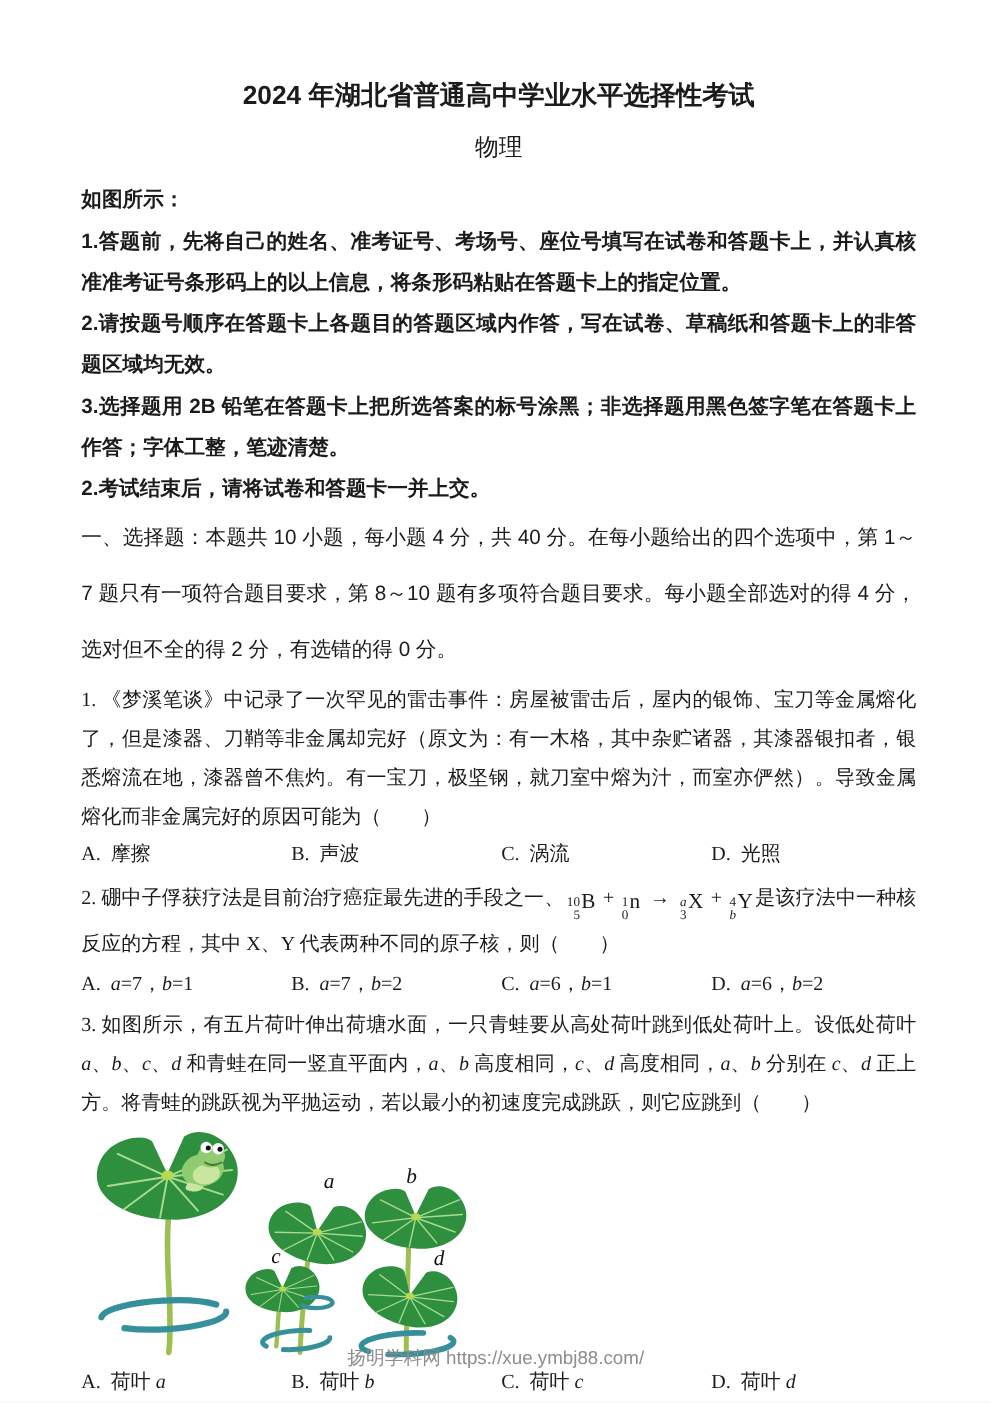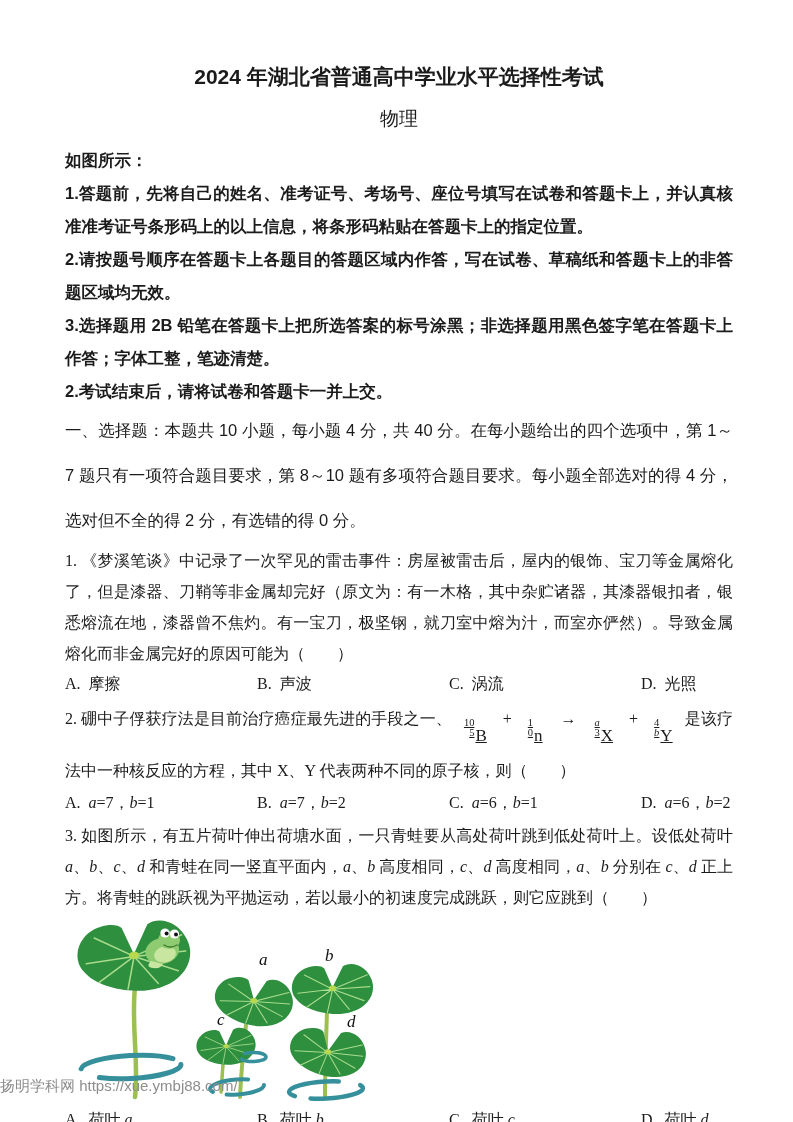--- a/index.html
+++ b/index.html
@@ -35,29 +35,29 @@
     font-family:"Liberation Sans","DejaVu Sans",sans-serif;
     font-weight:400;font-size:16.5px;line-height:45px;
   }
   .q-text{
     margin:2px 0 0 0;text-align:justify;
     font-size:16px;line-height:31px;
   }
   .q2-text{line-height:35px;}
   .opts{
     display:flex;align-items:baseline;
-    font-size:16px;line-height:30px;gap:24px;
+    font-size:16px;line-height:30px;
   }
   .opt{width:168px;white-space:nowrap;}
   .opt:last-child{width:auto;}
   .opt .opt-label{margin-right:8px;}
   .opt i{font-family:"Liberation Serif","DejaVu Serif",serif;}
   .seg i{font-style:italic;}
   
-  .nuclide{display:inline-flex;align-items:flex-start;margin:0 12px;vertical-align:-2px;text-decoration:underline;}
+  .nuclide{display:inline-flex;align-items:flex-end;margin:0 2px;vertical-align:-2px;}
   .presc{
     display:inline-flex;flex-direction:column;align-items:flex-end;
     font-size:10.5px;line-height:10px;margin-right:1px;
   }
   .nsym{font-size:17px;}
   .eq-op{margin:0 4px;}
   .eq-arrow{margin:0 6px;}
   .it{font-style:italic;}
   
   .figure-wrap{margin:2px 0 0 4px;}
@@ -67,21 +67,21 @@
   .stem{stroke:var(--c-stem,#9cbf52);fill:none;stroke-linecap:round;}
   .ripple{stroke:var(--c-ripple,#36909c);fill:none;stroke-linecap:round;}
   .frog-body{fill:var(--c-frog,#8fcb70);}
   .frog-light{fill:var(--c-frog_light,#c9e6a0);}
   .fig-label{
     font-family:"Liberation Serif","DejaVu Serif",serif;
     font-style:italic;font-size:17px;fill:#111;
   }
   .footer{
     position:absolute;left:0;right:0;bottom:26px;
-    text-align:left;
+    text-align:center;
     color:var(--c-footer_text,#8d8d8d);
     font-family:"Liberation Sans","DejaVu Sans",sans-serif;
     font-size:15px;
   }
 </style>
 </head>
 <body>
 
 <div class="page">
 

